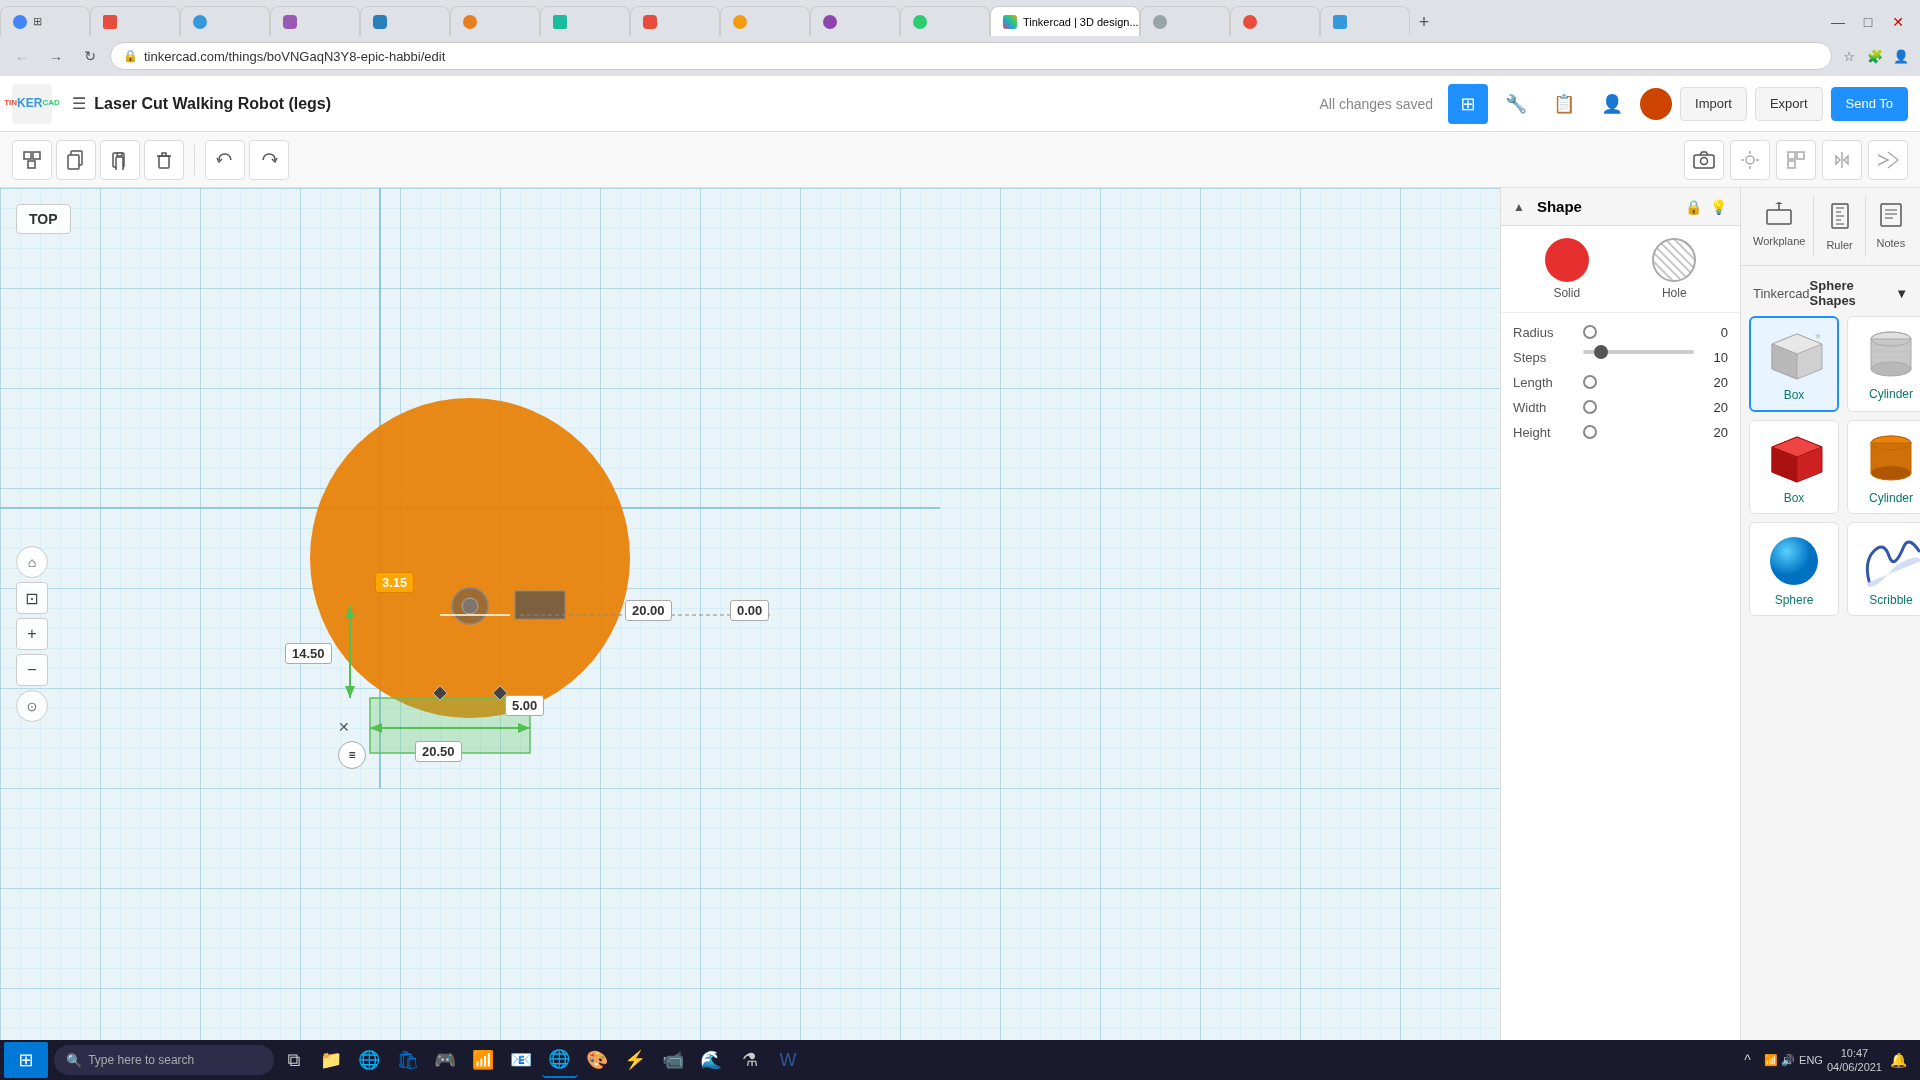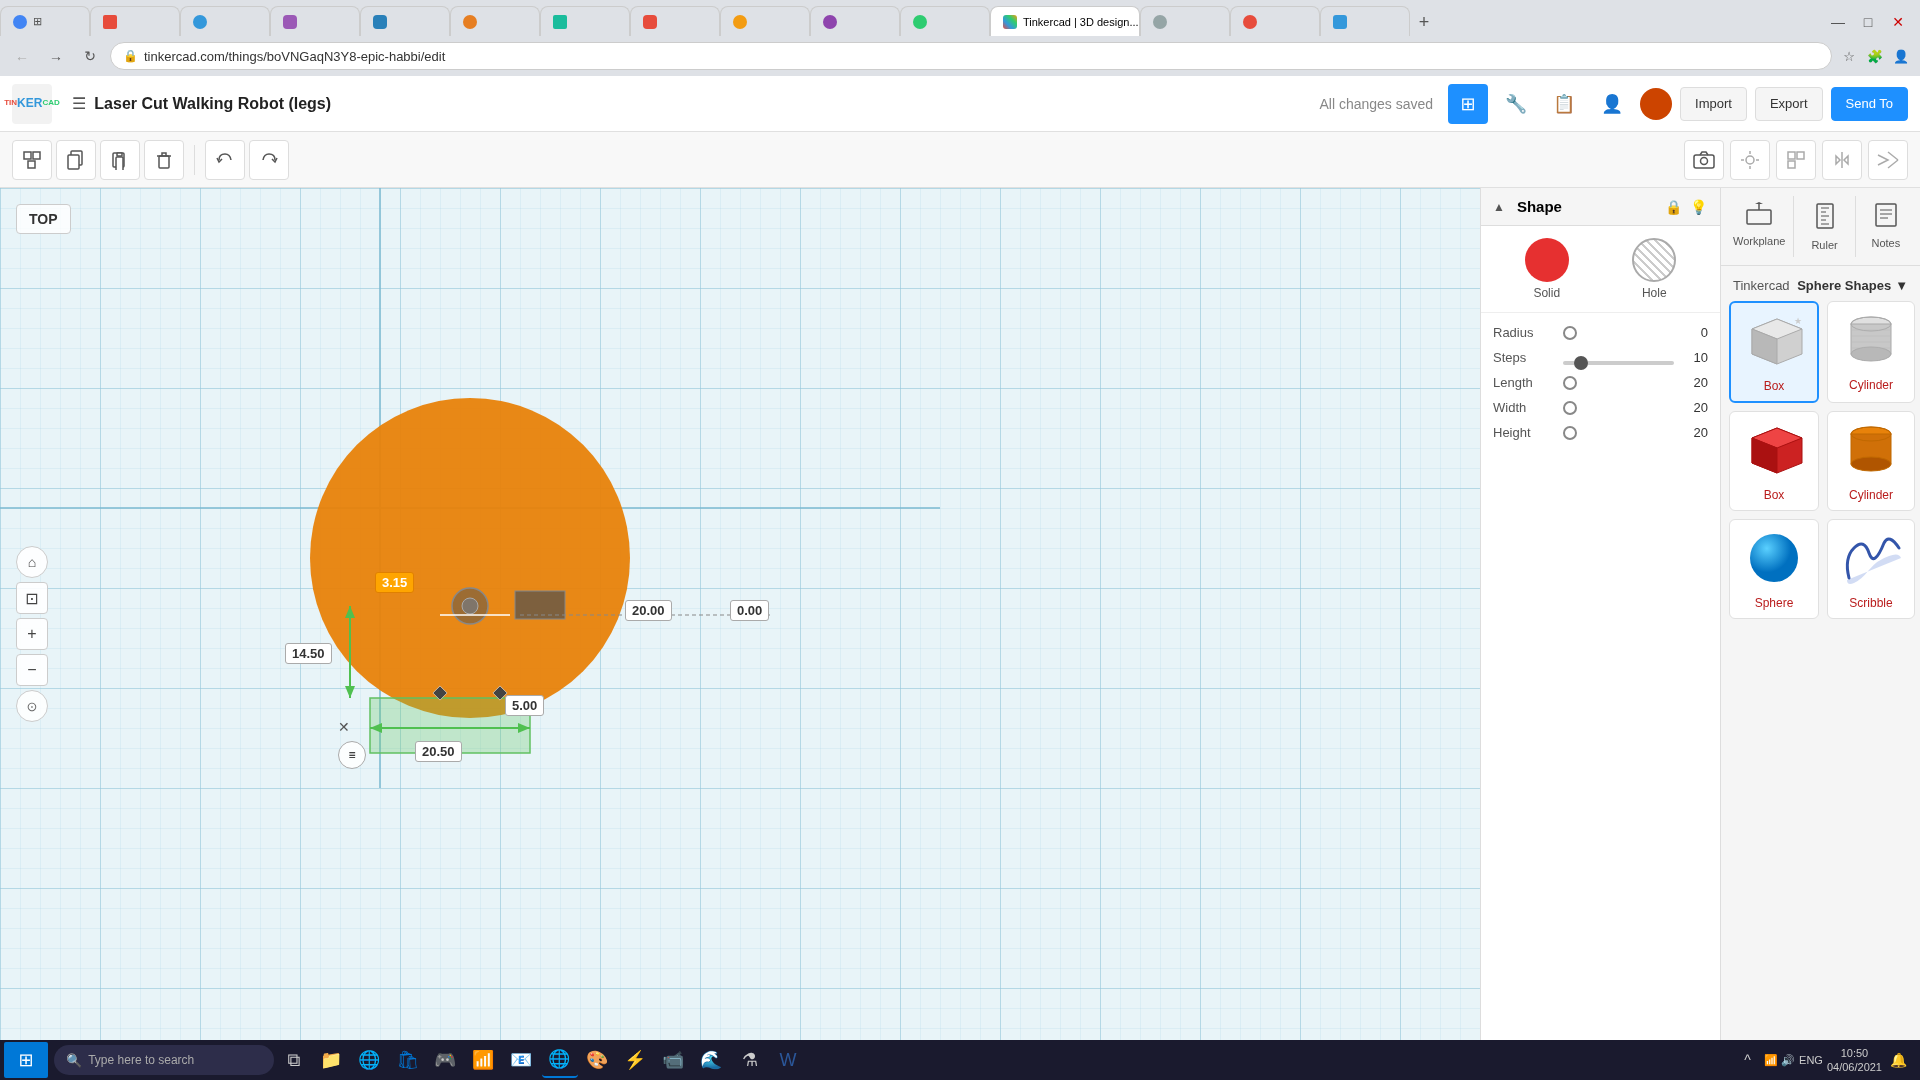--- a/index.html
+++ b/index.html
@@ -63,44 +63,44 @@
     .shape-title { font-size: 15px; font-weight: bold; flex: 1; }
     .shape-lock-icon { font-size: 14px; color: #888; cursor: pointer; }
     .shape-light-icon { font-size: 14px; color: #888; cursor: pointer; }
     .shape-collapse { font-size: 12px; cursor: pointer; color: #555; margin-right: 4px; }
     .shape-types { display: flex; justify-content: space-around; padding: 12px; border-bottom: 1px solid #eee; }
     .shape-type-item { display: flex; flex-direction: column; align-items: center; gap: 4px; cursor: pointer; }
     .shape-circle-solid { width: 44px; height: 44px; border-radius: 50%; background: #e63030; }
     .shape-circle-hole { width: 44px; height: 44px; border-radius: 50%; background: repeating-linear-gradient(45deg, #ccc 0px, #ccc 2px, #fff 2px, #fff 6px); border: 2px solid #aaa; }
     .shape-type-label { font-size: 12px; color: #555; }
     .shape-props { padding: 12px; display: flex; flex-direction: column; gap: 10px; }
-    .prop-row { display: flex; align-items: flex-end; gap: 10px; }
+    .prop-row { display: flex; align-items: flex-start; gap: 10px; }
     .prop-label { width: 60px; font-size: 13px; color: #555; }
     .prop-circle { width: 14px; height: 14px; border-radius: 50%; border: 2px solid #888; flex-shrink: 0; }
     .prop-value { margin-left: auto; font-size: 13px; color: #333; min-width: 24px; text-align: right; }
     .prop-slider-container { flex: 1; display: flex; align-items: center; }
     .prop-slider { width: 100%; height: 4px; appearance: none; background: #ccc; border-radius: 2px; outline: none; }
     .prop-slider::-webkit-slider-thumb { appearance: none; width: 14px; height: 14px; border-radius: 50%; background: #555; cursor: pointer; }
 
     
-    .right-panel { width: 200px; background: #f5f5f5; border-left: 1px solid #ddd; display: flex; flex-direction: column; }
+    .right-panel { width: 180px; background: #f5f5f5; border-left: 1px solid #ddd; display: flex; flex-direction: column; }
     .right-panel-top { display: flex; justify-content: space-around; padding: 8px 4px; border-bottom: 1px solid #ddd; }
     .rp-btn { display: flex; flex-direction: column; align-items: center; gap: 4px; cursor: pointer; padding: 6px 8px; border-radius: 4px; flex: 1; }
     .rp-icon { font-size: 20px; color: #555; }
     .rp-label { font-size: 11px; color: #555; }
     .rp-divider { width: 1px; background: #ddd; align-self: stretch; }
     .shapes-section { flex: 1; overflow-y: auto; padding: 8px; }
     .shapes-source-row { display: flex; align-items: center; justify-content: space-between; padding: 4px 4px 8px; }
     .shapes-source-label { font-size: 13px; color: #555; }
     .shapes-source-select { font-size: 13px; font-weight: bold; color: #333; background: none; border: none; cursor: pointer; display: flex; align-items: center; gap: 4px; }
     .shapes-grid { display: grid; grid-template-columns: 1fr 1fr; gap: 8px; }
     .shape-item { display: flex; flex-direction: column; align-items: center; padding: 8px; border-radius: 6px; cursor: pointer; background: #fff; border: 1px solid #e0e0e0; }
     .shape-item.selected { border: 2px solid #1e90ff; background: #e8f4ff; }
     .shape-thumb { width: 70px; height: 60px; display: flex; align-items: center; justify-content: center; }
-    .shape-name { font-size: 12px; color: #b91c1c; text-align: center; margin-top: 8px; }
+    .shape-name { font-size: 12px; color: #0f766e; text-align: center; margin-top: 2px; }
 
     
     .canvas-svg { position: absolute; inset: 0; width: 100%; height: 100%; }
 
     
     .dim-label { position: absolute; background: #fff; border: 1px solid #aaa; border-radius: 3px; padding: 2px 6px; font-size: 13px; font-weight: bold; color: #333; white-space: nowrap; }
     .dim-label.orange-bg { background: #ffa500; color: #fff; border-color: #e08000; }
 
     
     .taskbar { position: fixed; bottom: 0; left: 0; width: 1920px; height: 40px; background: #1a1a2e; display: flex; align-items: center; padding: 0 4px; gap: 2px; z-index: 100; }
@@ -583,18 +583,18 @@
   <div class="taskbar-icon" style="color:#00979d;">⚡</div>
   <div class="taskbar-icon" style="color:#2d8cff;">📹</div>
   <div class="taskbar-icon" style="color:#0078d7;">🌊</div>
   <div class="taskbar-icon">⚗</div>
   <div class="taskbar-icon" style="color:#2b579a;">W</div>
   <div class="taskbar-right">
     <div class="taskbar-notif">^</div>
     <span>📶 🔊</span>
     <span>ENG</span>
     <div class="taskbar-time">
-      <span>10:50</span>
+      <span>10:47</span>
       <span>04/06/2021</span>
     </div>
     <div class="taskbar-notif">🔔</div>
   </div>
 </div>
 
 </body></html>

